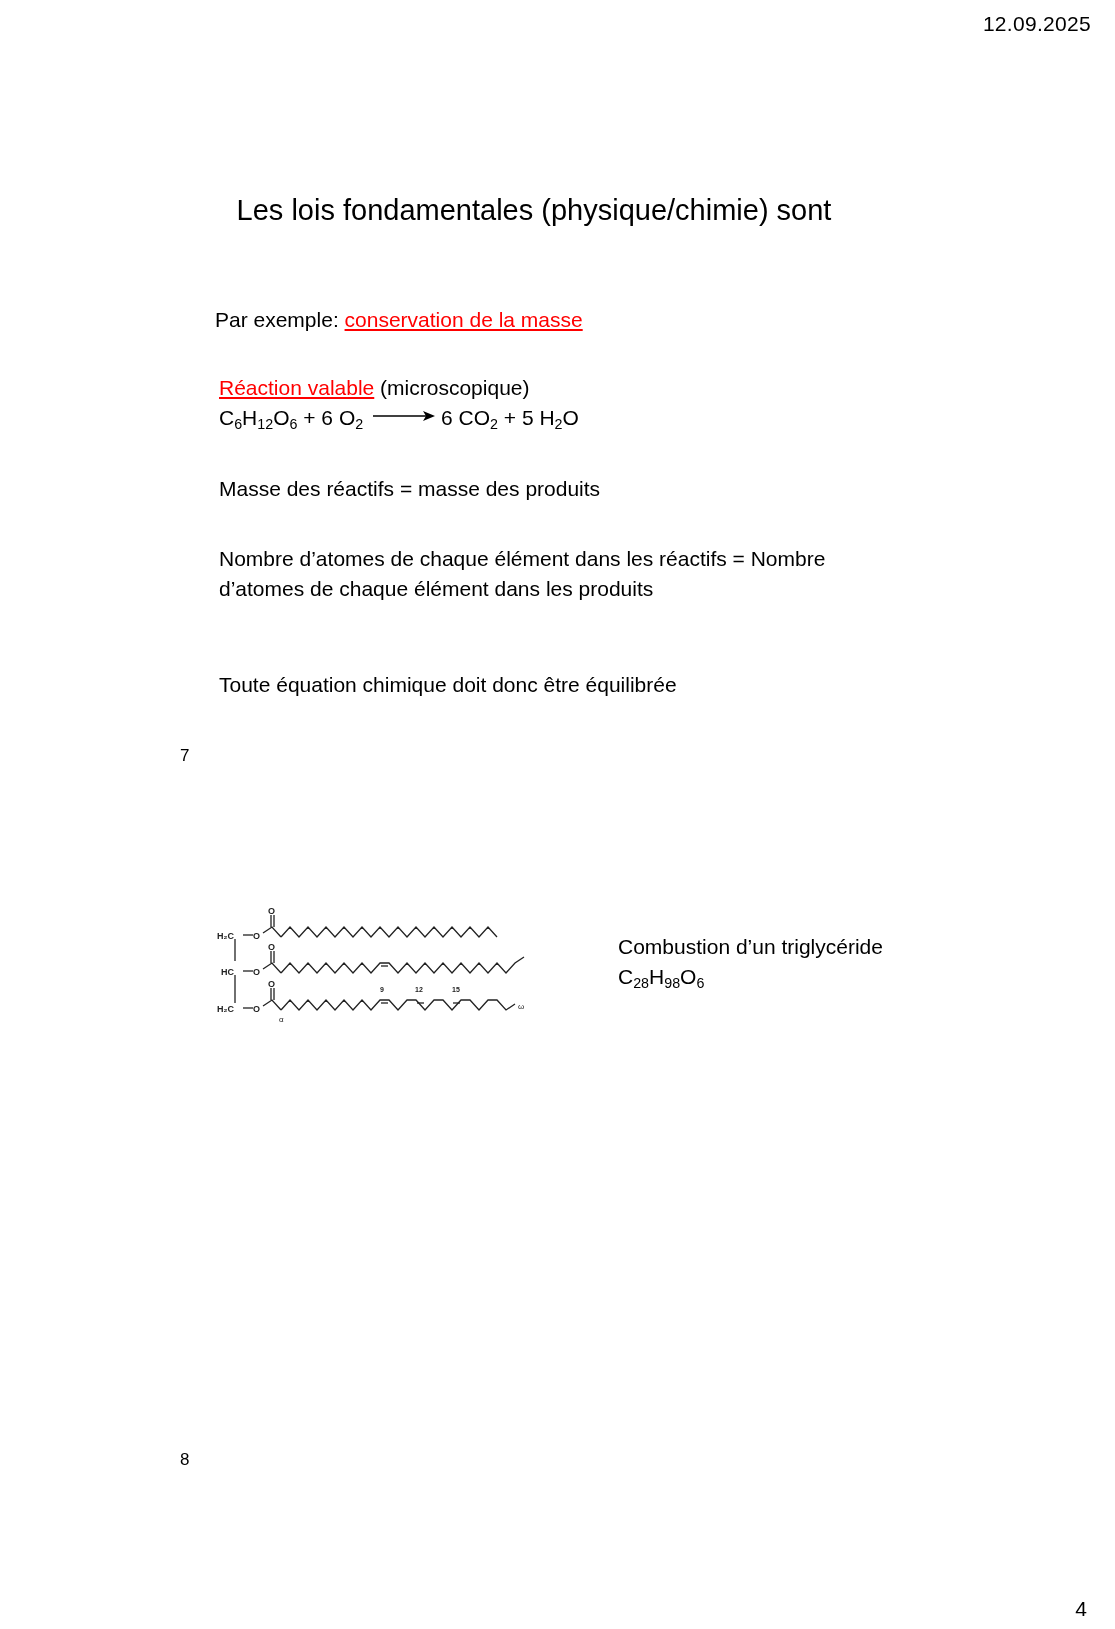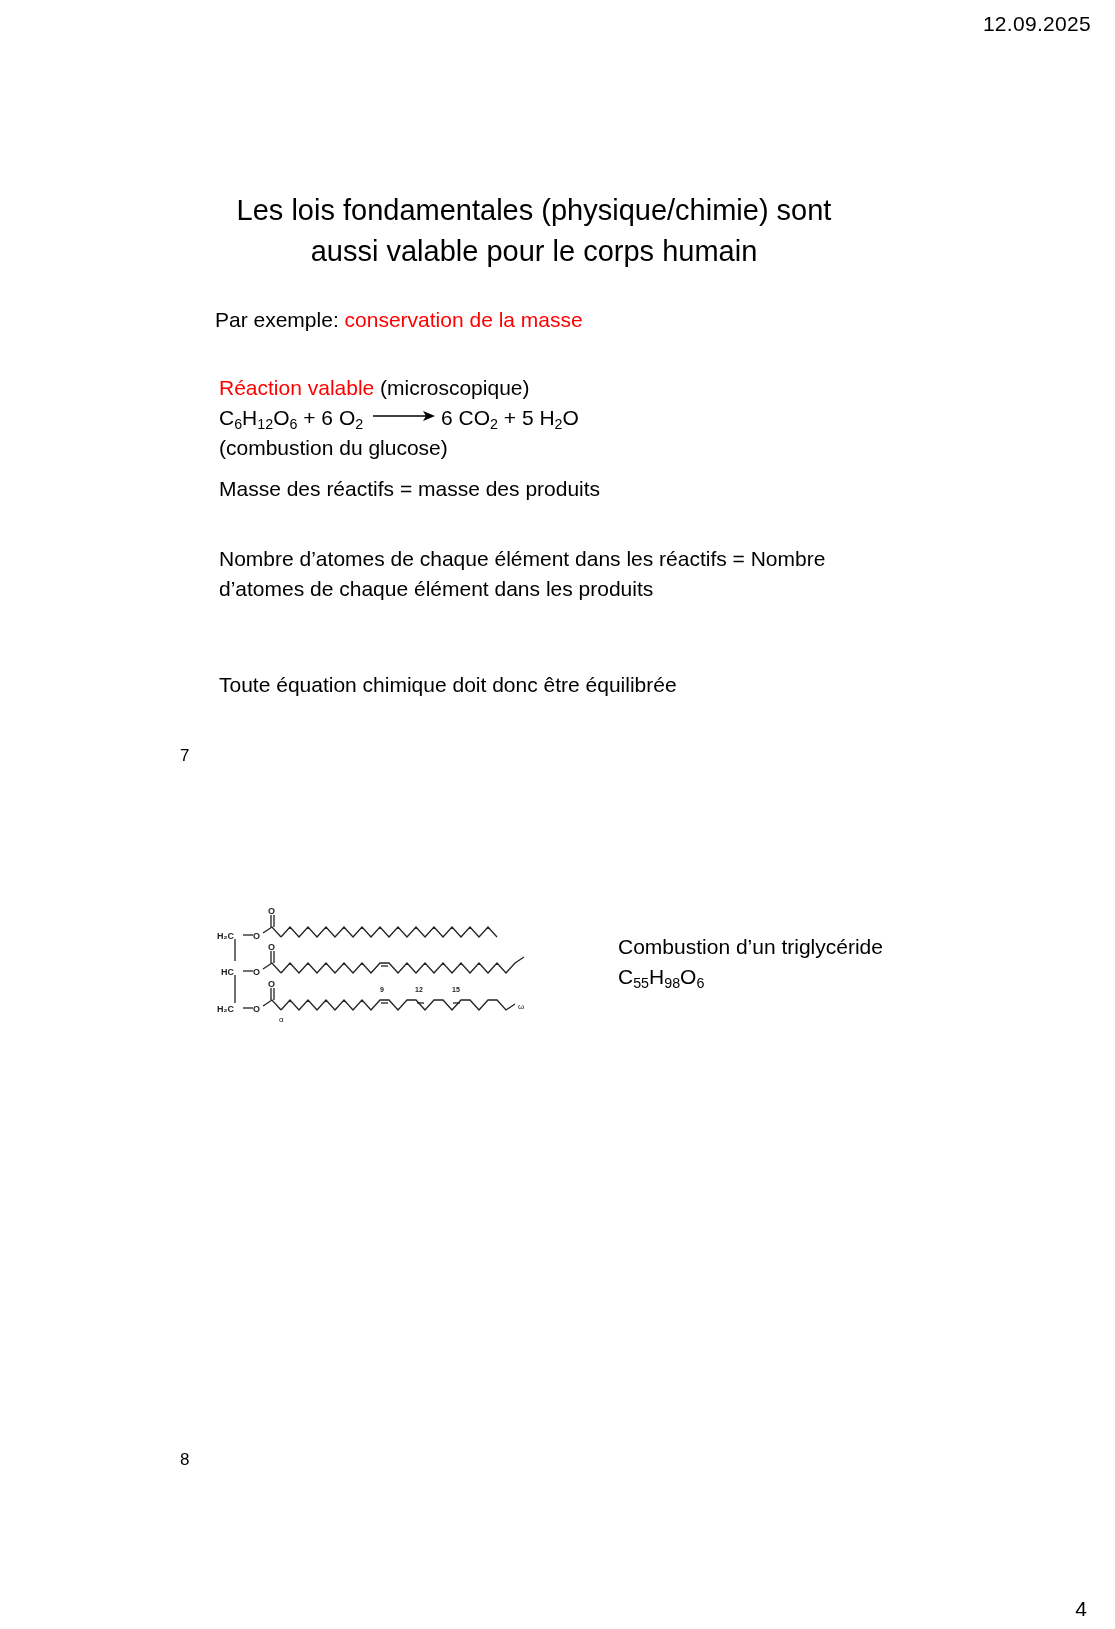--- a/index.html
+++ b/index.html
@@ -7,53 +7,51 @@
     width: 1115px; height: 1629px; position: relative; overflow: hidden;
     font-family: "Liberation Sans", "DejaVu Sans", sans-serif; color: #000;
   }
   .abs { position: absolute; }
   .date { right: 24px; top: 12px; font-size: 21px; letter-spacing: 0.3px; }
   .title {
     left: 0; width: 1068px; top: 190px; text-align: center;
     font-size: 29px; line-height: 41px;
   }
   .body-text { font-size: 21px; line-height: 30px; white-space: nowrap; }
-  .red { color: #ff0000; }
+  .red { color: #ff0000; text-decoration: underline; }
   .slide-num { font-size: 17px; }
   .page-num { right: 28px; bottom: 8px; font-size: 21px; }
   sub { font-size: 0.68em; vertical-align: -0.28em; line-height: 0; }
   .arrow { display: inline-block; width: 62px; height: 12px; vertical-align: 3px; margin: 0 6px 0 4px; }
 </style>
 </head>
 <body>
 
 <div class="abs date">12.09.2025</div>
 
 <section>
   <div class="abs title">
     <div>Les lois fondamentales (physique/chimie) sont</div>
-    <div>aussi valable pour le corps humain</div>
   </div>
 
   <div class="abs body-text" style="left:215px; top:305px;">
     <span>Par exemple: </span><span class="red">conservation de la masse</span>
   </div>
 
   <div class="abs body-text" style="left:219px; top:373px;">
     <div>
       <span class="red">Réaction valable</span><span> (microscopique)</span>
     </div>
     <div>
       <span>C</span><sub>6</sub><span>H</span><sub>12</sub><span>O</span><sub>6</sub><span> + 6 O</span><sub>2</sub>
       <svg class="arrow" viewBox="0 0 62 12">
         <line x1="0" y1="6" x2="54" y2="6" stroke="#000" stroke-width="1.6"></line>
         <polygon points="62,6 50,1 53,6 50,11" fill="#000"></polygon>
       </svg><span>6 CO</span><sub>2</sub><span> + 5 H</span><sub>2</sub><span>O</span>
     </div>
-    <div>(combustion du glucose)</div>
   </div>
 
   <div class="abs body-text" style="left:219px; top:474px;">Masse des réactifs = masse des produits</div>
 
   <div class="abs body-text" style="left:219px; top:544px;">
     <div>Nombre d’atomes de chaque élément dans les réactifs = Nombre</div>
     <div>d’atomes de chaque élément dans les produits</div>
   </div>
 
   <div class="abs body-text" style="left:219px; top:670px;">Toute équation chimique doit donc être équilibrée</div>
@@ -104,20 +102,20 @@
       <text x="200" y="87" font-size="7">12</text>
       <text x="237" y="87" font-size="7">15</text>
       <text x="64" y="117" font-size="8" font-weight="normal">α</text>
       <text x="303" y="104" font-size="8" font-weight="normal">ω</text>
     </g>
   </svg>
 
   <div class="abs body-text" style="left:618px; top:932px;">
     <div>Combustion d’un triglycéride</div>
     <div>
-      <span>C</span><sub>55</sub><span>H</span><sub>98</sub><span>O</span><sub>6</sub>
+      <span>C</span><sub>28</sub><span>H</span><sub>98</sub><span>O</span><sub>6</sub>
     </div>
   </div>
 
   <div class="abs slide-num" style="left:180px; top:1450px;">8</div>
 </section>
 
 <div class="abs page-num">4</div>
 
 </body></html>

